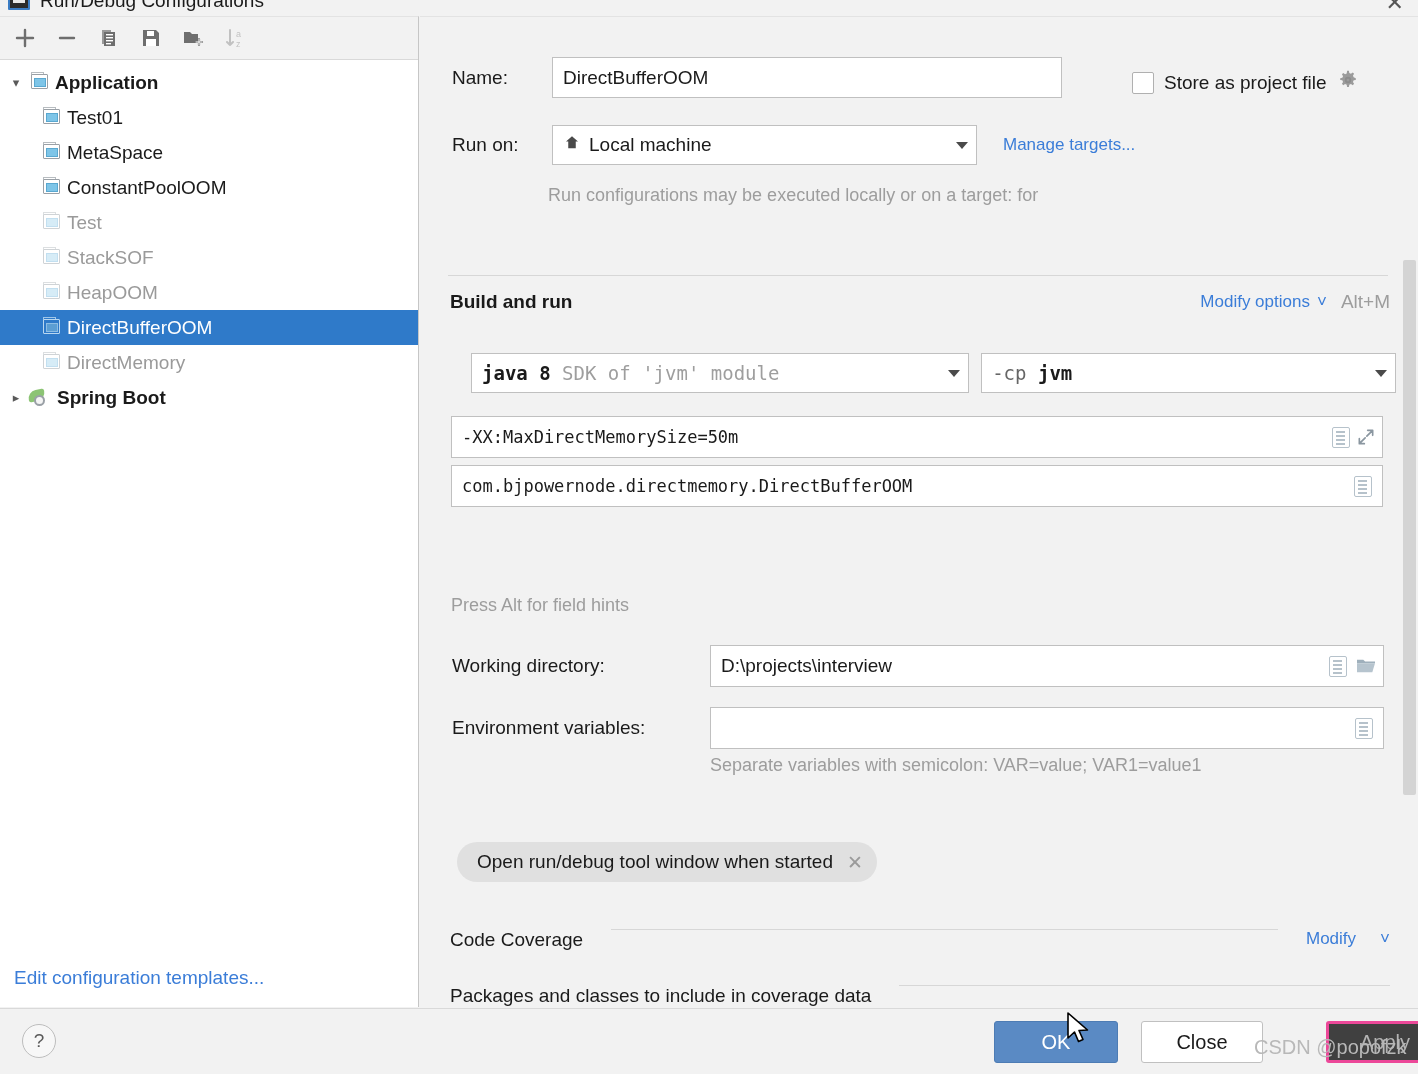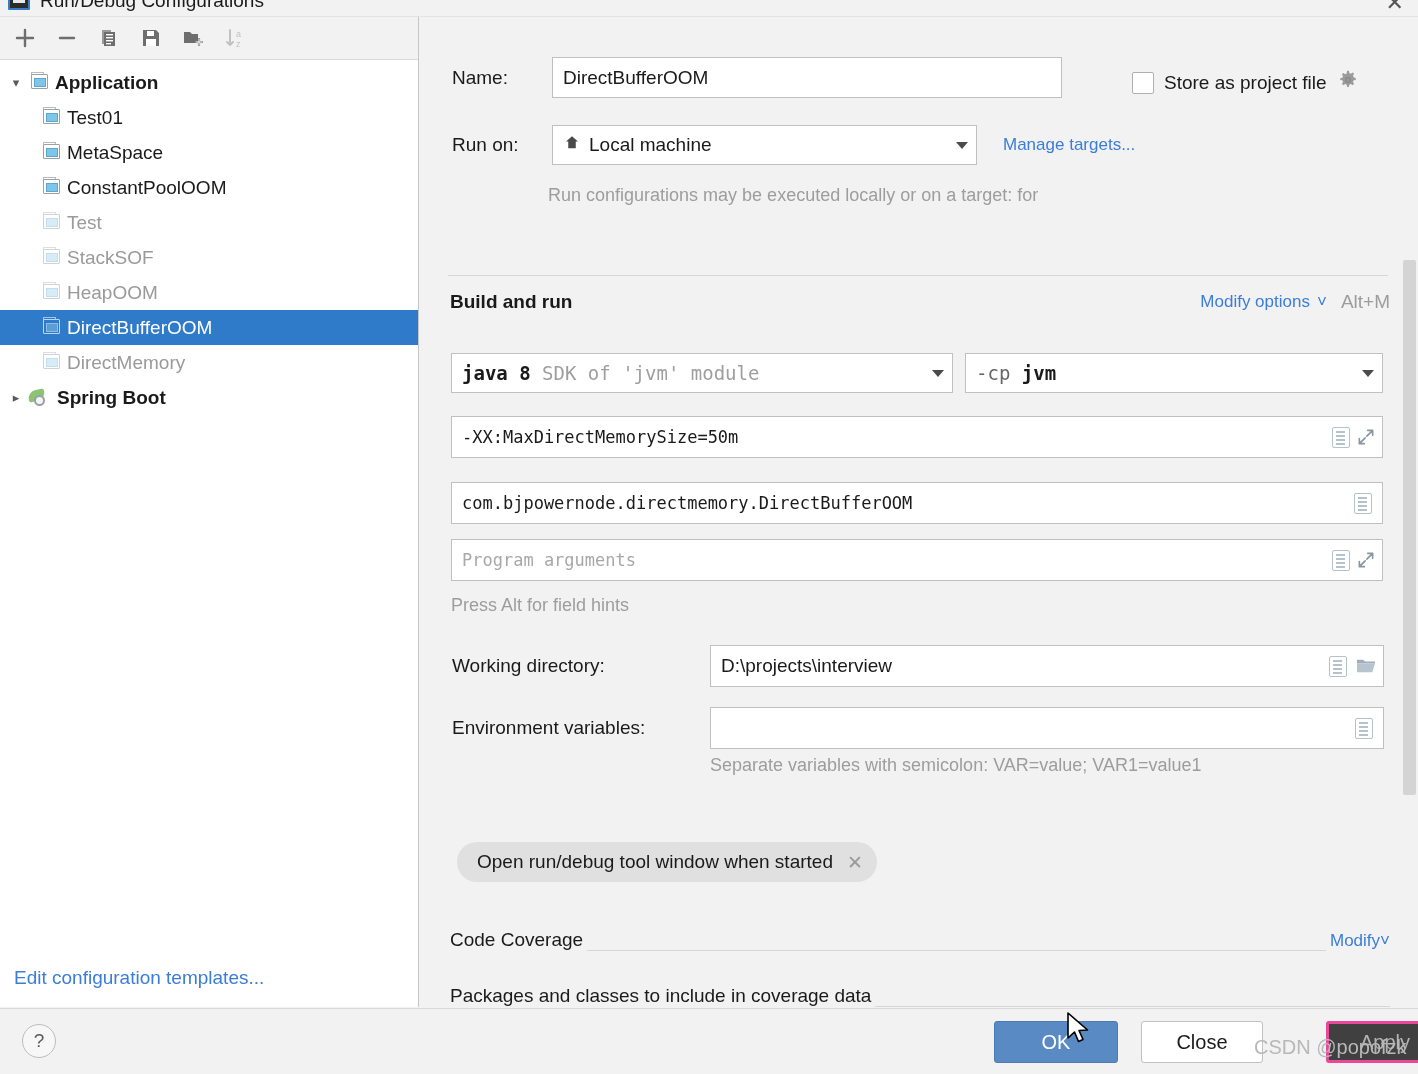--- a/index.html
+++ b/index.html
@@ -257,21 +257,21 @@
     border-radius: 20px;
     height: 40px;
     padding: 0 14px 0 20px;
     font-size: 19px;
     cursor: pointer;
   }
   #chip .x {
     margin-left: 14px; color: #9a9a9a; font-size: 19px;
   }
 
-  .sec-hdr { display: flex; align-items: flex-end; gap: 4px; }
+  .sec-hdr { display: flex; align-items: flex-start; gap: 28px; }
   .sec-hdr .line { flex: 1; height: 1px; background: #d7d7d7; }
 
   
   #vscroll {
     position: absolute; right: 2px; top: 243px;
     width: 13px; height: 750px;
     background: #f2f2f2;
   }
   #vthumb {
     position: absolute; top: 0; left: 0;
@@ -534,21 +534,21 @@
     <div class="row" style="position:absolute; left:30px; top:274px; width:940px; justify-content:space-between;">
       <div class="sectitle">Build and run</div>
       <div class="row">
         <span class="link">Modify options</span>
         <span class="link" style="margin-left:7px">˅</span>
         <span class="shortcut" style="margin-left:14px">Alt+M</span>
       </div>
     </div>
 
     <div class="row" style="position:absolute; left:31px; top:336px; width:945px;">
-      <div class="combo mono" style="width:502px;">
+      <div class="combo mono" style="width:502px;margin-left:20px;">
         <span class="cval">
           <b>java 8</b><span style="color:#9e9e9e"> SDK of 'jvm' module</span>
         </span>
         <span class="caret"></span>
       </div>
       <div class="combo mono" style="width:418px; margin-left:12px;">
         <span class="cval">
           <span style="color:#666">-cp </span><b>jvm</b>
         </span>
         <span class="caret"></span>
@@ -558,34 +558,25 @@
     <div class="tfield mono" style="position:absolute; left:31px; top:399px; width:932px; height:42px;">
       <span class="val">-XX:MaxDirectMemorySize=50m</span>
       <span class="fld-icon"></span>
       <span class="expand-icon">
         <svg width="20" height="20" viewBox="0 0 24 24">
             <path d="M14 4h6v6M20 4l-7 7M10 20H4v-6M4 20l7-7" stroke="#8a96a0" stroke-width="2" fill="none" stroke-linecap="round" stroke-linejoin="round"></path>
           </svg>
       </span>
     </div>
 
-    <div class="tfield mono" style="position:absolute; left:31px; top:465px; width:932px; height:42px;">
+    <div class="tfield mono" style="position:absolute; left:31px; top:448px; width:932px; height:42px;">
       <span class="val">com.bjpowernode.directmemory.DirectBufferOOM</span>
       <span class="fld-icon" style="margin-right:4px"></span>
     </div>
 
-    <div class="tfield mono" style="position:absolute; left:31px; top:522px; width:932px; height:42px;">
-      <span class="val ph">Program arguments</span>
-      <span class="fld-icon"></span>
-      <span class="expand-icon">
-        <svg width="20" height="20" viewBox="0 0 24 24">
-            <path d="M14 4h6v6M20 4l-7 7M10 20H4v-6M4 20l7-7" stroke="#8a96a0" stroke-width="2" fill="none" stroke-linecap="round" stroke-linejoin="round"></path>
-          </svg>
-      </span>
-    </div>
 
     <div class="hint" style="position:absolute; left:31px; top:578px;">Press Alt for field hints</div>
 
     <div class="row" style="position:absolute; left:32px; top:628px; width:940px;">
       <div class="lbl" style="width:258px">Working directory:</div>
       <div class="tfield" style="width:674px; height:42px;">
         <span class="val">D:\projects\interview</span>
         <span class="fld-icon"></span>
         <span class="folder-icon">
           <svg width="22" height="18" viewBox="0 0 24 20">

